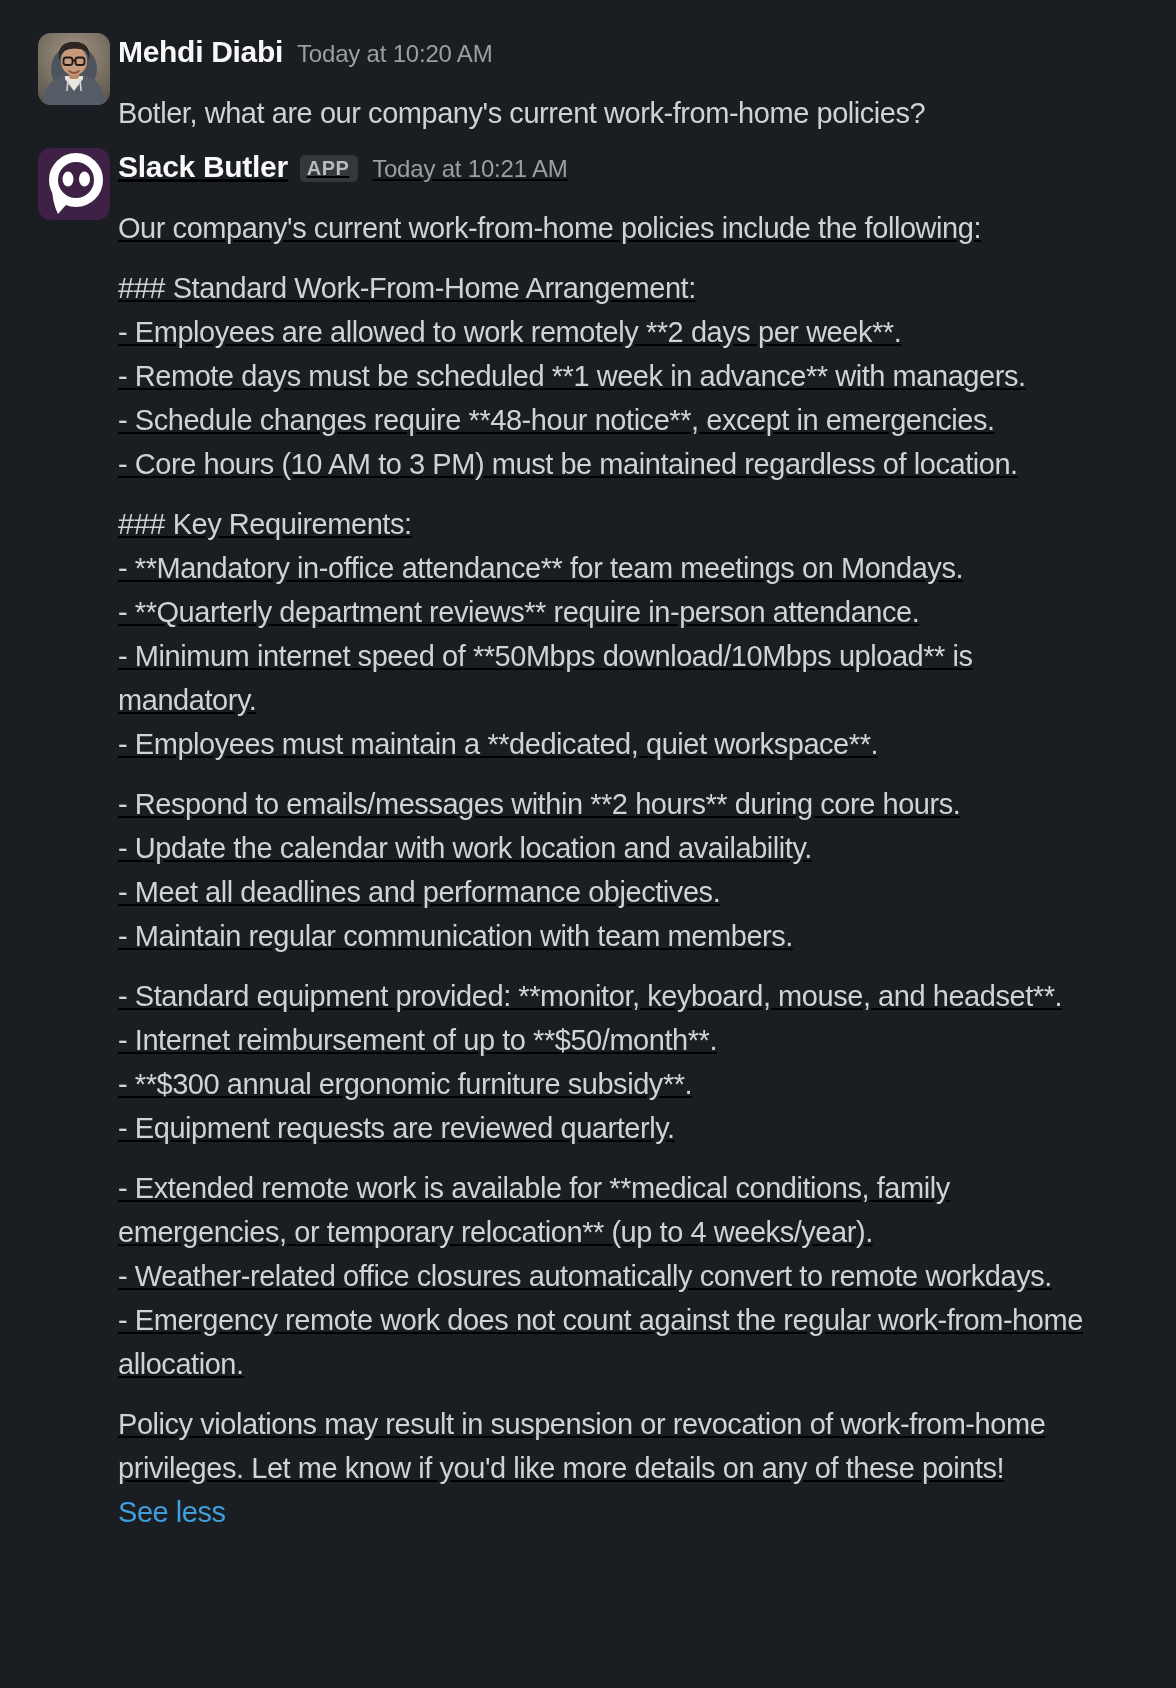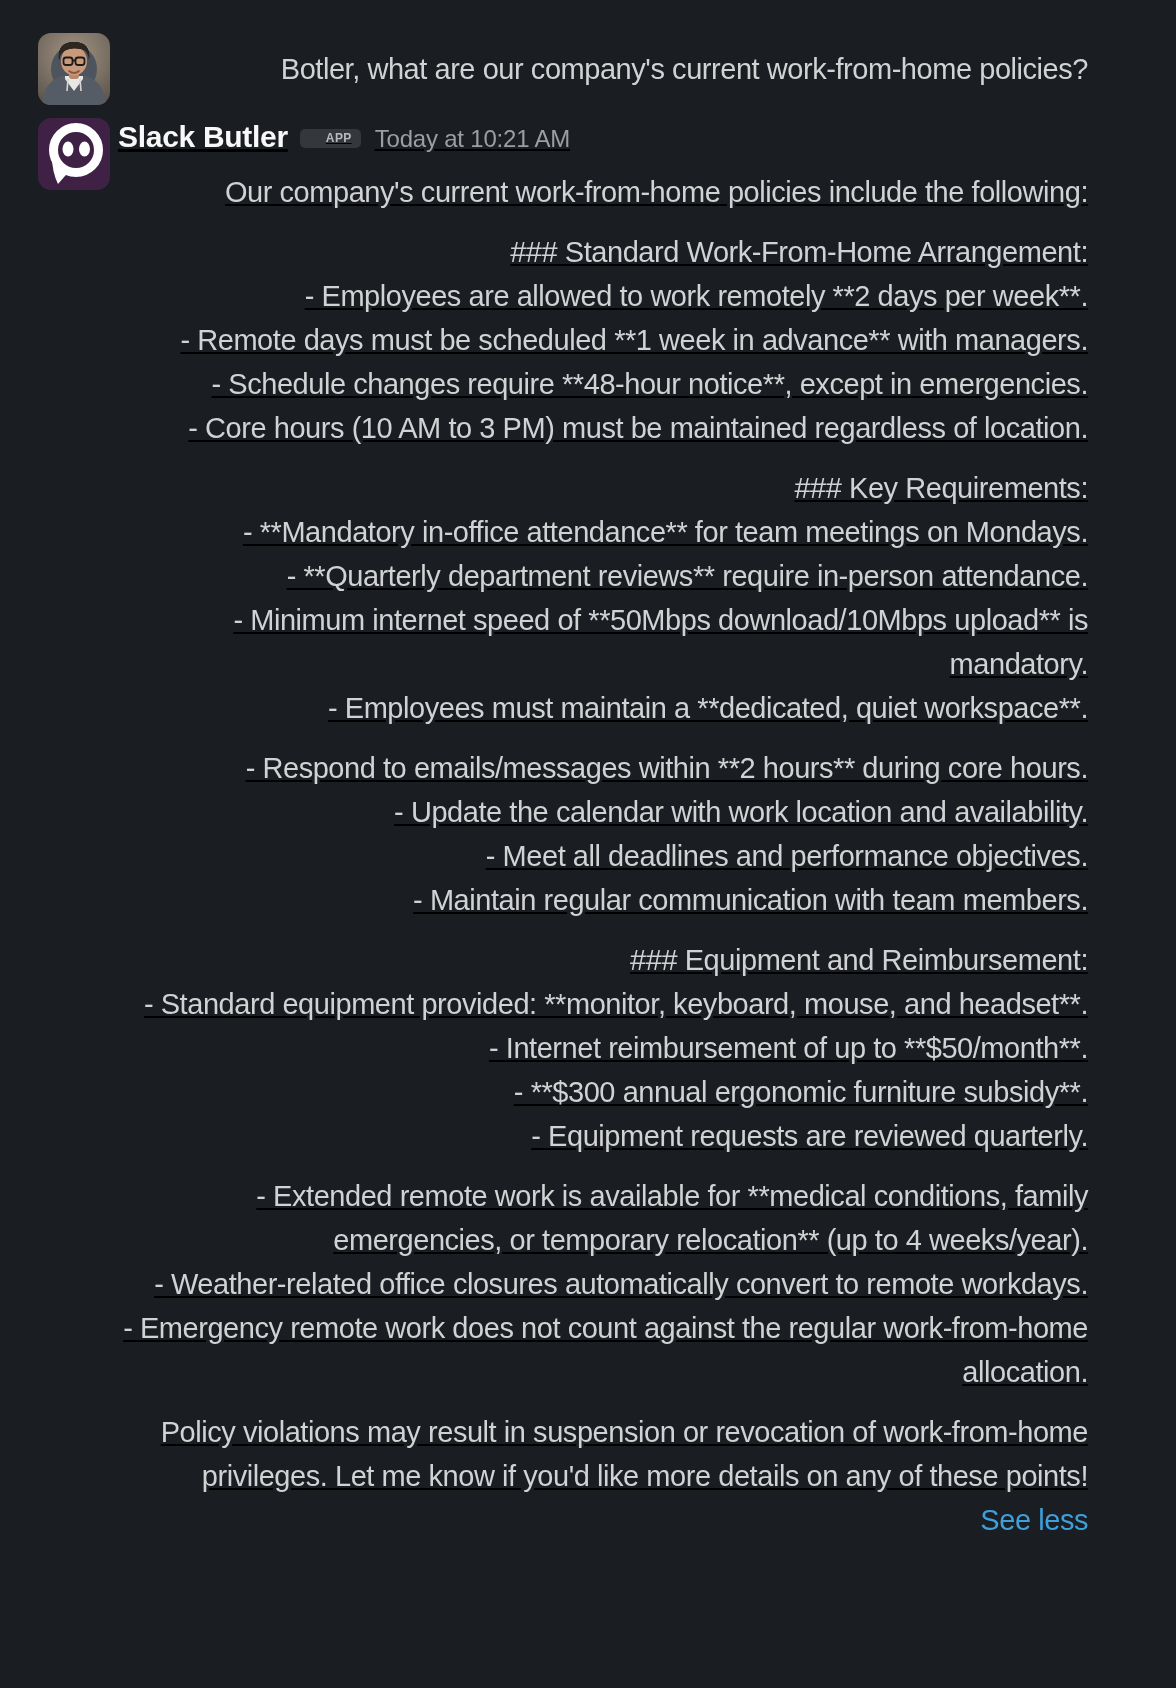--- a/index.html
+++ b/index.html
@@ -40,45 +40,44 @@
   .sender {
     font-size: 30px;
     font-weight: 700;
     color: #F8F8F8;
     letter-spacing: -0.3px;
     cursor: pointer;
   }
   .app-badge {
     background: var(--app-badge-bg, #34373B);
     color: #B9BBBD;
-    font-size: 12px;
+    font-size: 20px;
     font-weight: 700;
     letter-spacing: 0.4px;
     border-radius: 5px;
-    padding: 3px 9px 4px 26px;
+    padding: 3px 9px 4px 7px;
     margin-left: 12px;
     line-height: 1;
     align-self: center;
     position: relative;
     top: 1px;
   }
   .timestamp {
     font-size: 24px;
     color: #9C9EA1;
     margin-left: 14px;
     letter-spacing: -0.2px;
   }
   .msg-body {
-    margin-top: 14px;
+    margin-top: 20px;
     font-size: 29px;
     line-height: 44px;
     color: var(--text, #D1D2D3);
     letter-spacing: -0.45px;
     max-width: 970px;
-    text-align: right;
   }
   .para { margin-bottom: 16px; }
   .para:last-child { margin-bottom: 0; }
   .line { display: block; }
   .see-less {
     color: var(--link, #3E9FDB);
     cursor: pointer;
     display: inline-block;
   }
 </style>
@@ -115,20 +114,24 @@
         <rect x="37.5" y="24.5" width="9" height="7.5" rx="2.5" fill="none" stroke="#1f1b18" stroke-width="1.8"></rect>
         <line x1="34.5" y1="27.5" x2="37.5" y2="27.5" stroke="#1f1b18" stroke-width="1.8"></line>
 
         <path d="M31 38 Q36 42 41 38" fill="none" stroke="#8a5640" stroke-width="1.7" stroke-linecap="round"></path>
 
         <path d="M30 46 L29 58" stroke="#d8d6d2" stroke-width="1.6"></path>
         <path d="M42 46 L43 58" stroke="#d8d6d2" stroke-width="1.6"></path>
       </svg>
     </div>
     <div class="msg-content">
+      <div class="msg-header">
+        <span class="sender">Mehdi Diabi</span>
+        <span class="timestamp">Today at 10:20 AM</span>
+      </div>
       <div class="msg-body">
         <span class="line">Botler, what are our company's current work-from-home policies?</span>
       </div>
     </div>
   </div>
 
   <div class="message">
     <div class="avatar">
       <svg viewBox="0 0 72 72">
         <rect width="72" height="72" fill="#3E2144"></rect>
@@ -168,21 +171,20 @@
         </div>
 
         <div class="para">
           <span class="line">- Respond to emails/messages within **2 hours** during core hours.</span>
           <span class="line">- Update the calendar with work location and availability.</span>
           <span class="line">- Meet all deadlines and performance objectives.</span>
           <span class="line">- Maintain regular communication with team members.</span>
         </div>
 
         <div class="para">
-          <span class="line">### Equipment and Reimbursement:</span>
           <span class="line">- Standard equipment provided: **monitor, keyboard, mouse, and headset**.</span>
           <span class="line">- Internet reimbursement of up to **$50/month**.</span>
           <span class="line">- **$300 annual ergonomic furniture subsidy**.</span>
           <span class="line">- Equipment requests are reviewed quarterly.</span>
         </div>
 
         <div class="para">
           <span class="line">- Extended remote work is available for **medical conditions, family emergencies, or temporary relocation** (up to 4 weeks/year).</span>
           <span class="line">- Weather-related office closures automatically convert to remote workdays.</span>
           <span class="line">- Emergency remote work does not count against the regular work-from-home allocation.</span>

